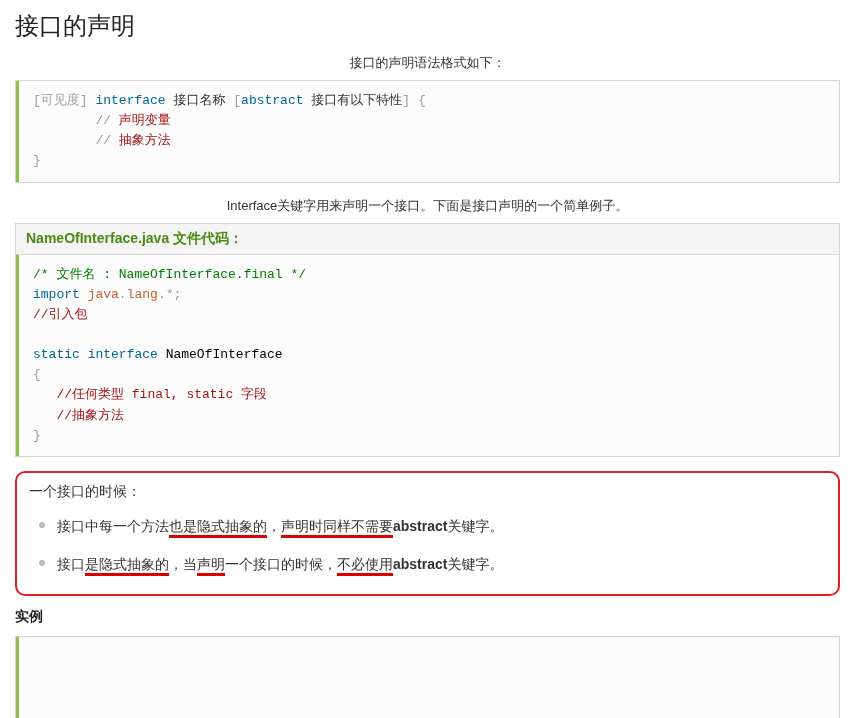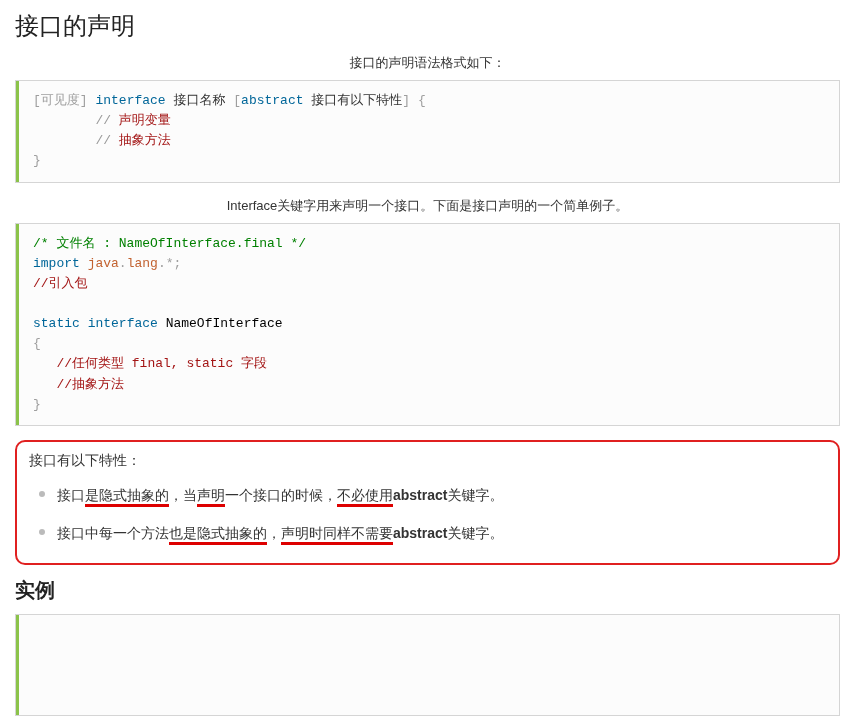--- a/index.html
+++ b/index.html
@@ -11,21 +11,21 @@
       padding: 10px 15px;
       width: 855px;
     }
     h2.title {
       font-size: 24px;
       font-weight: normal;
       margin-bottom: 12px;
       color: #222;
     }
     h2.section {
-      font-size: 20px;
+      font-size: 14px;
       font-weight: bold;
       margin: 10px 0 10px 0;
       color: #222;
     }
     p.para {
       font-size: 13px;
       margin: 8px 0;
       color: #333;
       text-align: center;
     }
@@ -102,39 +102,40 @@
 <div class="code-box">
   <div class="code-body"><span class="tk-gray">[可见度]</span> <span class="tk-keyword">interface</span> <span class="tk-black">接口名称</span> <span class="tk-gray">[</span><span class="tk-keyword">abstract</span> <span class="tk-black">接口有以下特性</span><span class="tk-gray">]</span> <span class="tk-gray">{</span>
         <span class="tk-lightgray">// </span><span class="tk-comment-red">声明变量</span>
         <span class="tk-lightgray">// </span><span class="tk-comment-red">抽象方法</span>
 <span class="tk-gray">}</span></div>
 </div>
 
 <p class="para">Interface关键字用来声明一个接口。下面是接口声明的一个简单例子。</p>
 
 <div class="code-box">
+  <div class="code-header">NameOfInterface.java 文件代码：</div>
   <div class="code-body"><span class="tk-green">/* 文件名 : NameOfInterface.final */</span>
 <span class="tk-keyword">import</span> <span class="tk-orange">java</span><span class="tk-gray">.</span><span class="tk-orange">lang</span><span class="tk-gray">.*;</span>
 <span class="tk-comment-red">//引入包</span>
  
 <span class="tk-keyword">static</span> <span class="tk-keyword">interface</span> <span class="tk-type">NameOfInterface</span>
 <span class="tk-gray">{</span>
    <span class="tk-comment-red">//任何类型 final, static 字段</span>
    <span class="tk-comment-red">//抽象方法</span>
 <span class="tk-gray">}</span></div>
 </div>
 
 <div class="highlight-box">
-  <p class="intro">接口有以下特性：</p>
+  <p class="intro">一个接口的时候：</p>
   <ul class="features">
     <li>
-      <span>接口</span><span class="ul-red">是隐式抽象的</span><span>，当</span><span class="ul-red">声明</span><span>一个接口的时候，</span><span class="ul-red">不必使用</span><b>abstract</b><span>关键字。</span>
+      <span>接口中每一个方法</span><span class="ul-red">也是隐式抽象的</span><span>，</span><span class="ul-red">声明时同样不需要</span><b>abstract</b><span>关键字。</span>
     </li>
     <li>
-      <span>接口中每一个方法</span><span class="ul-red">也是隐式抽象的</span><span>，</span><span class="ul-red">声明时同样不需要</span><b>abstract</b><span>关键字。</span>
+      <span>接口</span><span class="ul-red">是隐式抽象的</span><span>，当</span><span class="ul-red">声明</span><span>一个接口的时候，</span><span class="ul-red">不必使用</span><b>abstract</b><span>关键字。</span>
     </li>
   </ul>
 </div>
 
 <h2 class="section">实例</h2>
 
 <div class="code-box">
   <div class="code-body">
   
      

